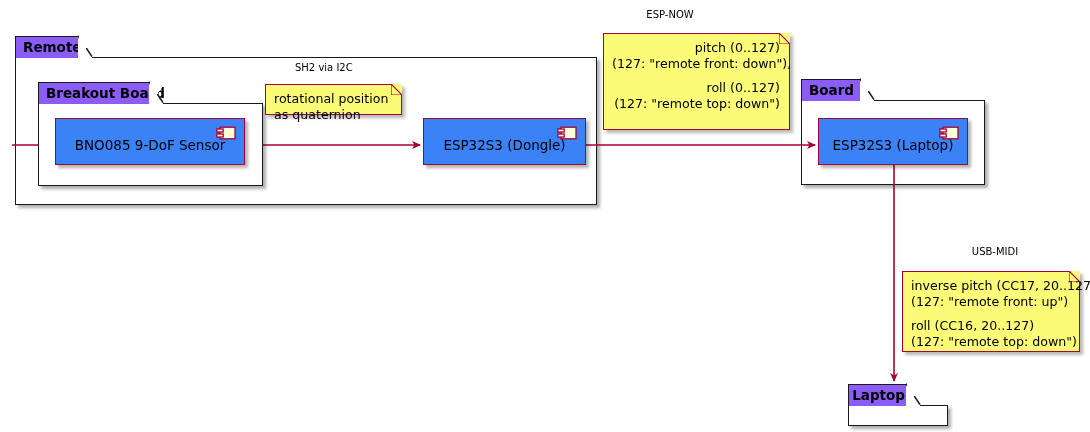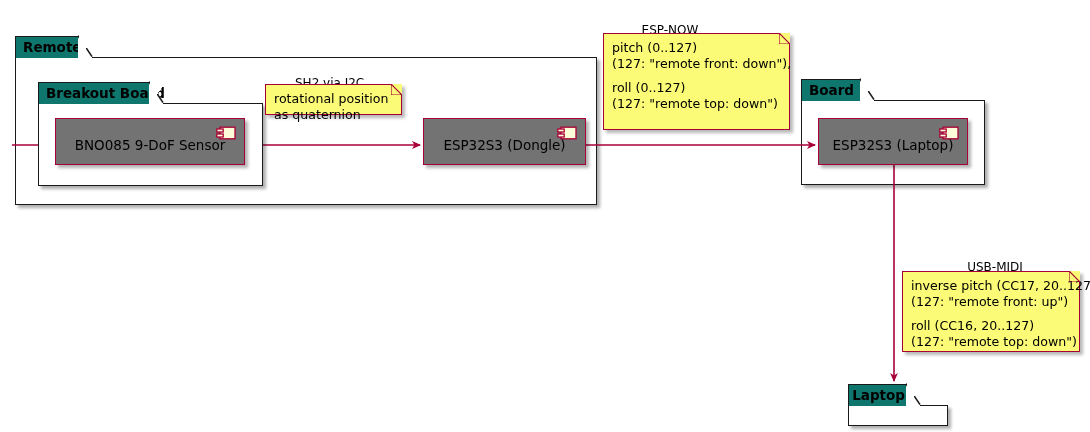--- a/index.html
+++ b/index.html
@@ -23,21 +23,21 @@
   .package {
     position: absolute;
     box-sizing: border-box;
   }
   .package-tab {
     position: absolute;
     left: 0;
     top: 0;
     height: 22px;
     box-sizing: border-box;
-    background: #0f766e;
+    background: #8b5cf6;
     border: 1.6px solid #1a1a1a;
     border-bottom: none;
     display: flex;
     align-items: center;
     padding: 0 4px 0 7px;
     z-index: 3;
   }
   .package-tab::after {
     
     content: "";
@@ -73,21 +73,21 @@
     box-sizing: border-box;
     background: #ffffff;
     border: 1.6px solid #1a1a1a;
     box-shadow: 3px 3px 3px rgba(0,0,0,0.32);
   }
 
   
   .component {
     position: absolute;
     box-sizing: border-box;
-    background: #737373;
+    background: #3b82f6;
     border: 1.7px solid #a80036;
     box-shadow: 3px 3px 3px rgba(0,0,0,0.30);
     display: flex;
     align-items: center;
     justify-content: center;
     z-index: 4;
   }
   .component-label {
     font-size: 13.5px;
     color: #000000;
@@ -124,25 +124,24 @@
     font-size: 12.6px;
     color: #000000;
     line-height: 15.5px;
     white-space: pre;
   }
   .note-line.blank { height: 9px; line-height: 9px; }
 
   
   .edge-label {
     position: absolute;
-    font-size: 12px;
+    font-size: 10px;
     color: #000000;
     white-space: nowrap;
     z-index: 5;
-    margin-top: 14px;
   }
 
   
   .connector {
     position: absolute;
     left: 0;
     top: 0;
     width: 1090px;
     height: 432px;
     z-index: 2;
@@ -215,21 +214,21 @@
     <span class="component-label">ESP32S3 (Dongle)</span>
     <svg class="component-icon" viewBox="0 0 20 14">
       <rect x="4" y="1.2" width="15" height="11.6" fill="#fdfcd8" stroke="#a80036" stroke-width="1.3"></rect>
       <rect x="0.8" y="3" width="6.4" height="3" fill="#fdfcd8" stroke="#a80036" stroke-width="1.3"></rect>
       <rect x="0.8" y="8" width="6.4" height="3" fill="#fdfcd8" stroke="#a80036" stroke-width="1.3"></rect>
     </svg>
   </div>
 
   <div class="edge-label" style="left:620px; top:9px; width:100px; text-align:center;">ESP-NOW</div>
 
-  <div class="note" style="left:603px; top:33px; width:187px; height:97px;">
+  <div class="note" style="left:603px; top:33px; width:187px; height:97px;text-align:right;">
     <svg class="note-fold" viewBox="0 0 11 11">
       <path d="M0,0 L11,11 L11,0 Z" fill="#fbfb77"></path>
       <path d="M0,0 L11,11 M0,0 L0,11 M0,11 L11,11" stroke="#a80036" stroke-width="1.2" fill="none"></path>
     </svg>
     <div class="note-line">pitch (0..127)</div>
     <div class="note-line">(127: "remote front: down"),</div>
     <div class="note-line blank"></div>
     <div class="note-line">roll (0..127)</div>
     <div class="note-line">(127: "remote top: down")</div>
   </div>

